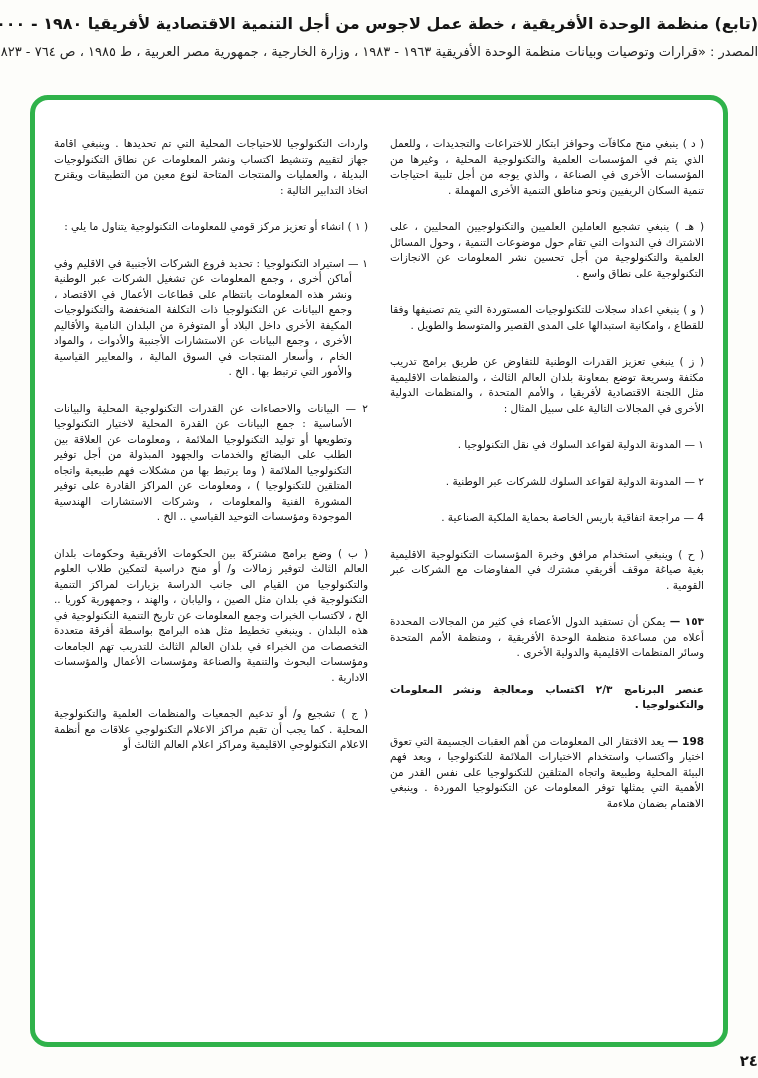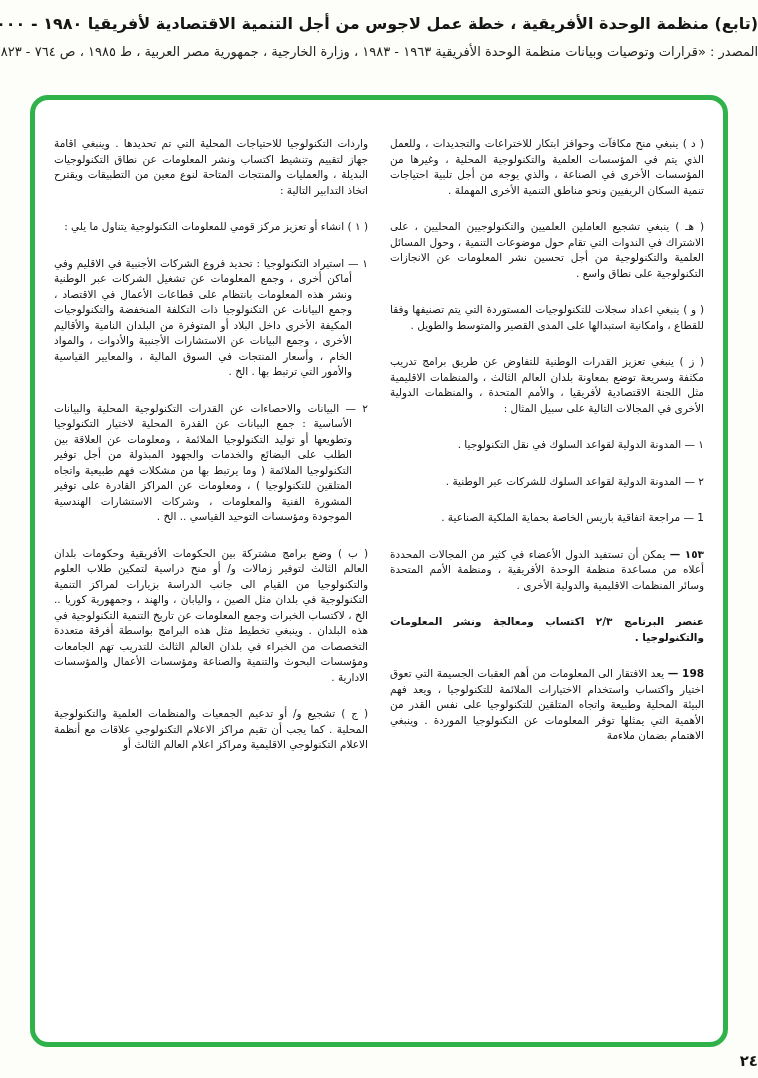--- a/index.html
+++ b/index.html
@@ -61,21 +61,22 @@
   <div class="content-frame">
     <div class="columns">
 
       <div class="col">
         <p class="para">( د ) ينبغي منح مكافآت وحوافز ابتكار للاختراعات والتجديدات ، وللعمل الذي يتم في المؤسسات العلمية والتكنولوجية المحلية ، وغيرها من المؤسسات الأخرى في الصناعة ، والذي يوجه من أجل تلبية احتياجات تنمية السكان الريفيين ونحو مناطق التنمية الأخرى المهملة .</p>
         <p class="para">( هـ ) ينبغي تشجيع العاملين العلميين والتكنولوجيين المحليين ، على الاشتراك في الندوات التي تقام حول موضوعات التنمية ، وحول المسائل العلمية والتكنولوجية من أجل تحسين نشر المعلومات عن الانجازات التكنولوجية على نطاق واسع .</p>
         <p class="para">( و ) ينبغي اعداد سجلات للتكنولوجيات المستوردة التي يتم تصنيفها وفقا للقطاع ، وامكانية استبدالها على المدى القصير والمتوسط والطويل .</p>
         <p class="para">( ز ) ينبغي تعزيز القدرات الوطنية للتفاوض عن طريق برامج تدريب مكثفة وسريعة توضع بمعاونة بلدان العالم الثالث ، والمنظمات الاقليمية مثل اللجنة الاقتصادية لأفريقيا ، والأمم المتحدة ، والمنظمات الدولية الأخرى في المجالات التالية على سبيل المثال :</p>
         <p class="para hang">١ — المدونة الدولية لقواعد السلوك في نقل التكنولوجيا .</p>
         <p class="para hang">٢ — المدونة الدولية لقواعد السلوك للشركات عبر الوطنية .</p>
-        <p class="para hang">1 — مراجعة اتفاقية باريس الخاصة بحماية الملكية الصناعية .</p>
+        <p class="para hang">4 — مراجعة اتفاقية باريس الخاصة بحماية الملكية الصناعية .</p>
+        <p class="para">( ح ) وينبغي استخدام مرافق وخبرة المؤسسات التكنولوجية الاقليمية بغية صياغة موقف أفريقي مشترك في المفاوضات مع الشركات عبر القومية .</p>
         <p class="para"><b class="lead">١٥٣ —</b> <span>يمكن أن تستفيد الدول الأعضاء في كثير من المجالات المحددة أعلاه من مساعدة منظمة الوحدة الأفريقية ، ومنظمة الأمم المتحدة وسائر المنظمات الاقليمية والدولية الأخرى .</span></p>
         <p class="para heading">عنصر البرنامج ٢/٣  اكتساب ومعالجة ونشر المعلومات والتكنولوجيا .</p>
         <p class="para"><b class="lead">198 —</b> <span>يعد الافتقار الى المعلومات من أهم العقبات الجسيمة التي تعوق اختيار واكتساب واستخدام الاختيارات الملائمة للتكنولوجيا ، ويعد فهم البيئة المحلية وطبيعة واتجاه المتلقين للتكنولوجيا على نفس القدر من الأهمية التي يمثلها توفر المعلومات عن التكنولوجيا الموردة . وينبغي الاهتمام بضمان ملاءمة</span></p>
       </div>
 
       <div class="col">
         <p class="para">واردات التكنولوجيا للاحتياجات المحلية التي تم تحديدها . وينبغي اقامة جهاز لتقييم وتنشيط اكتساب ونشر المعلومات عن نطاق التكنولوجيات البديلة ، والعمليات والمنتجات المتاحة لنوع معين من التطبيقات ويقترح اتخاذ التدابير التالية :</p>
         <p class="para">( ١ ) انشاء أو تعزيز مركز قومي للمعلومات التكنولوجية يتناول ما يلي :</p>
         <p class="para hang">١ — استيراد التكنولوجيا : تحديد فروع الشركات الأجنبية في الاقليم وفي أماكن أخرى ، وجمع المعلومات عن تشغيل الشركات عبر الوطنية ونشر هذه المعلومات بانتظام على قطاعات الأعمال في الاقتصاد ، وجمع البيانات عن التكنولوجيا ذات التكلفة المنخفضة والتكنولوجيات المكيفة الأخرى داخل البلاد أو المتوفرة من البلدان النامية والأقاليم الأخرى ، وجمع البيانات عن الاستشارات الأجنبية والأدوات ، والمواد الخام ، وأسعار المنتجات في السوق المالية ، والمعايير القياسية والأمور التي ترتبط بها . الخ .</p>
         <p class="para hang">٢ — البيانات والاحصاءات عن القدرات التكنولوجية المحلية والبيانات الأساسية : جمع البيانات عن القدرة المحلية لاختيار التكنولوجيا وتطويعها أو توليد التكنولوجيا الملائمة ، ومعلومات عن العلاقة بين الطلب على البضائع والخدمات والجهود المبذولة من أجل توفير التكنولوجيا الملائمة ( وما يرتبط بها من مشكلات فهم طبيعية واتجاه المتلقين للتكنولوجيا ) ، ومعلومات عن المراكز القادرة على توفير المشورة الفنية والمعلومات ، وشركات الاستشارات الهندسية الموجودة ومؤسسات التوحيد القياسي .. الخ .</p>

